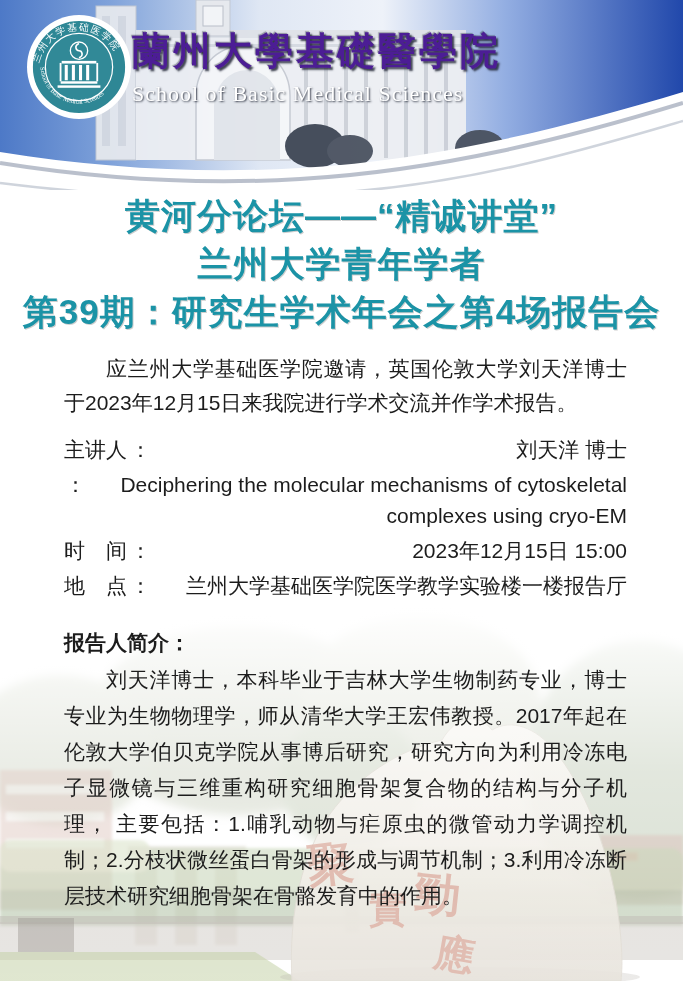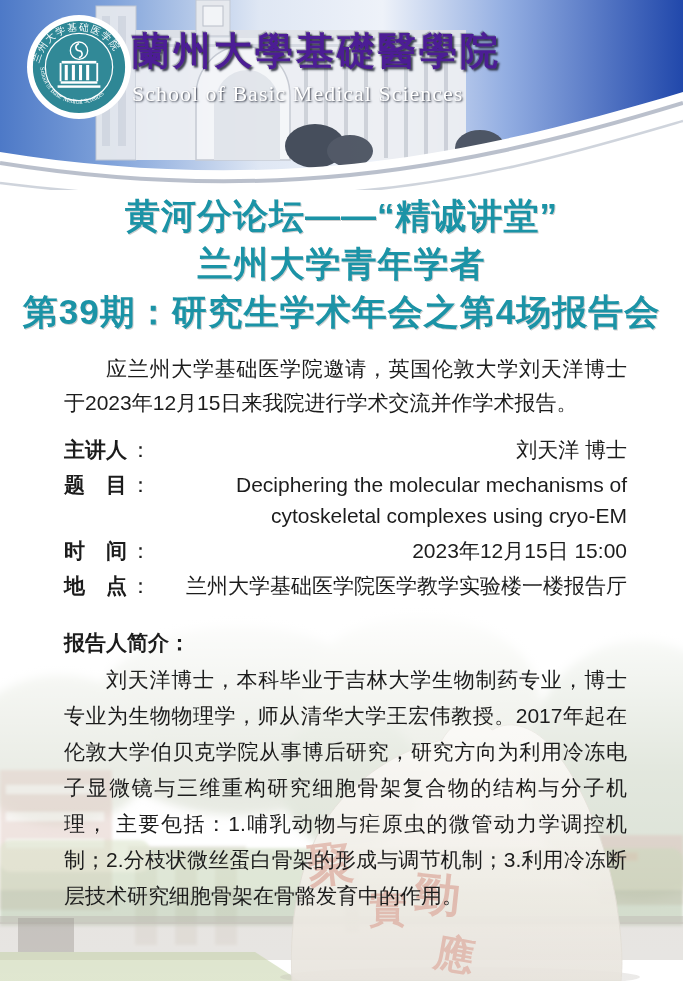--- a/index.html
+++ b/index.html
@@ -49,21 +49,21 @@
   }
   
   .content{position:relative;z-index:2;padding:0 56px 0 64px;}
   .intro{
     margin:16px 0 0;
     font-size:21px;line-height:34px;
     text-align:justify;text-indent:2em;
   }
   .details{margin-top:14px;font-size:21px;}
   .detail-row{display:flex;margin-top:4px;line-height:31px;}
-  .detail-label{flex:0 0 auto;width:3.1em;font-weight:bold;white-space:pre;}
+  .detail-label{flex:0 0 auto;width:3.1em;font-weight:normal;white-space:pre;}
   .detail-colon{flex:0 0 auto;padding:0 3px 0 1px;}
   .detail-value{flex:1;text-align:right;}
   .bio-heading{margin-top:26px;font-size:21px;font-weight:bold;line-height:31px;}
   .bio-text{
     margin:4px 0 0;
     font-size:21px;line-height:36px;
     text-align:justify;text-indent:2em;
   }
   
   .footer-photo{
@@ -170,21 +170,20 @@
   <div class="content">
     <p class="intro">应兰州大学基础医学院邀请，英国伦敦大学刘天洋博士于2023年12月15日来我院进行学术交流并作学术报告。</p>
 
     <div class="details">
       <div class="detail-row">
         <span class="detail-label">主讲人</span>
           <span class="detail-colon">：</span>
           <span class="detail-value">刘天洋 博士</span>
       </div>
       <div class="detail-row">
-        <span class="detail-label">题　目</span>
           <span class="detail-colon">：</span>
           <span class="detail-value">Deciphering the molecular mechanisms of cytoskeletal complexes using cryo-EM</span>
       </div>
       <div class="detail-row">
         <span class="detail-label">时　间</span>
           <span class="detail-colon">：</span>
           <span class="detail-value">2023年12月15日 15:00</span>
       </div>
       <div class="detail-row">
         <span class="detail-label">地　点</span>

